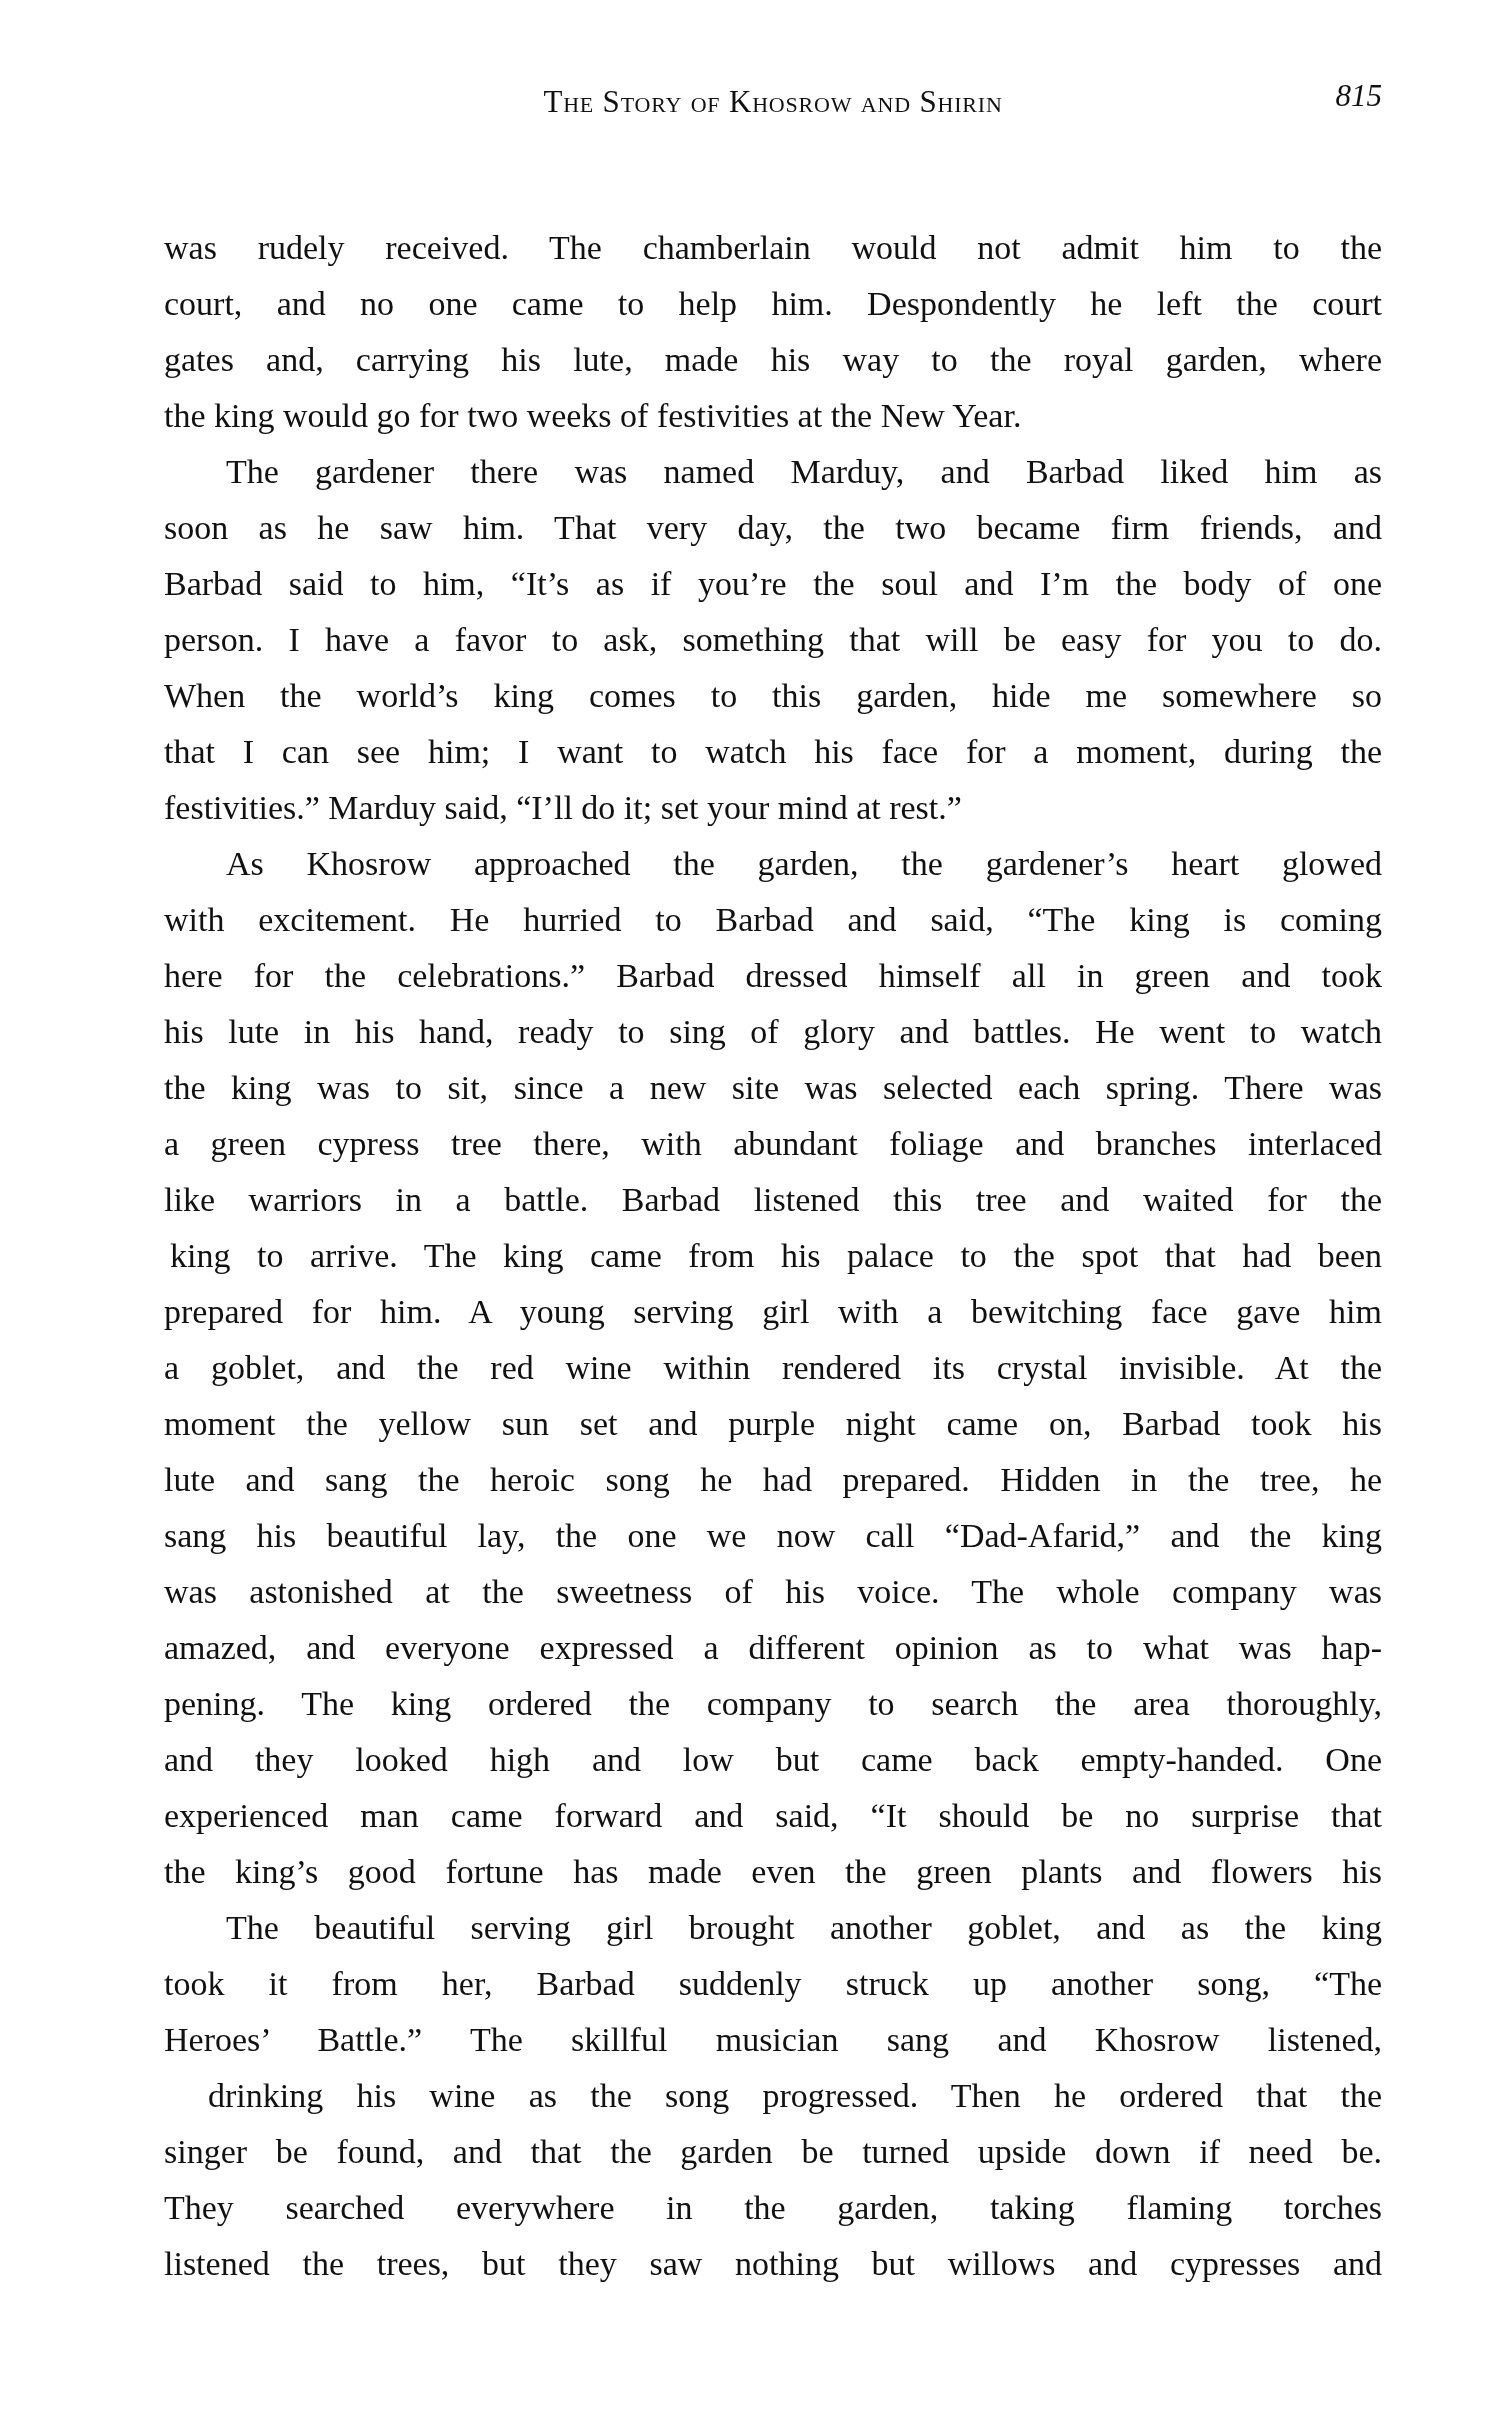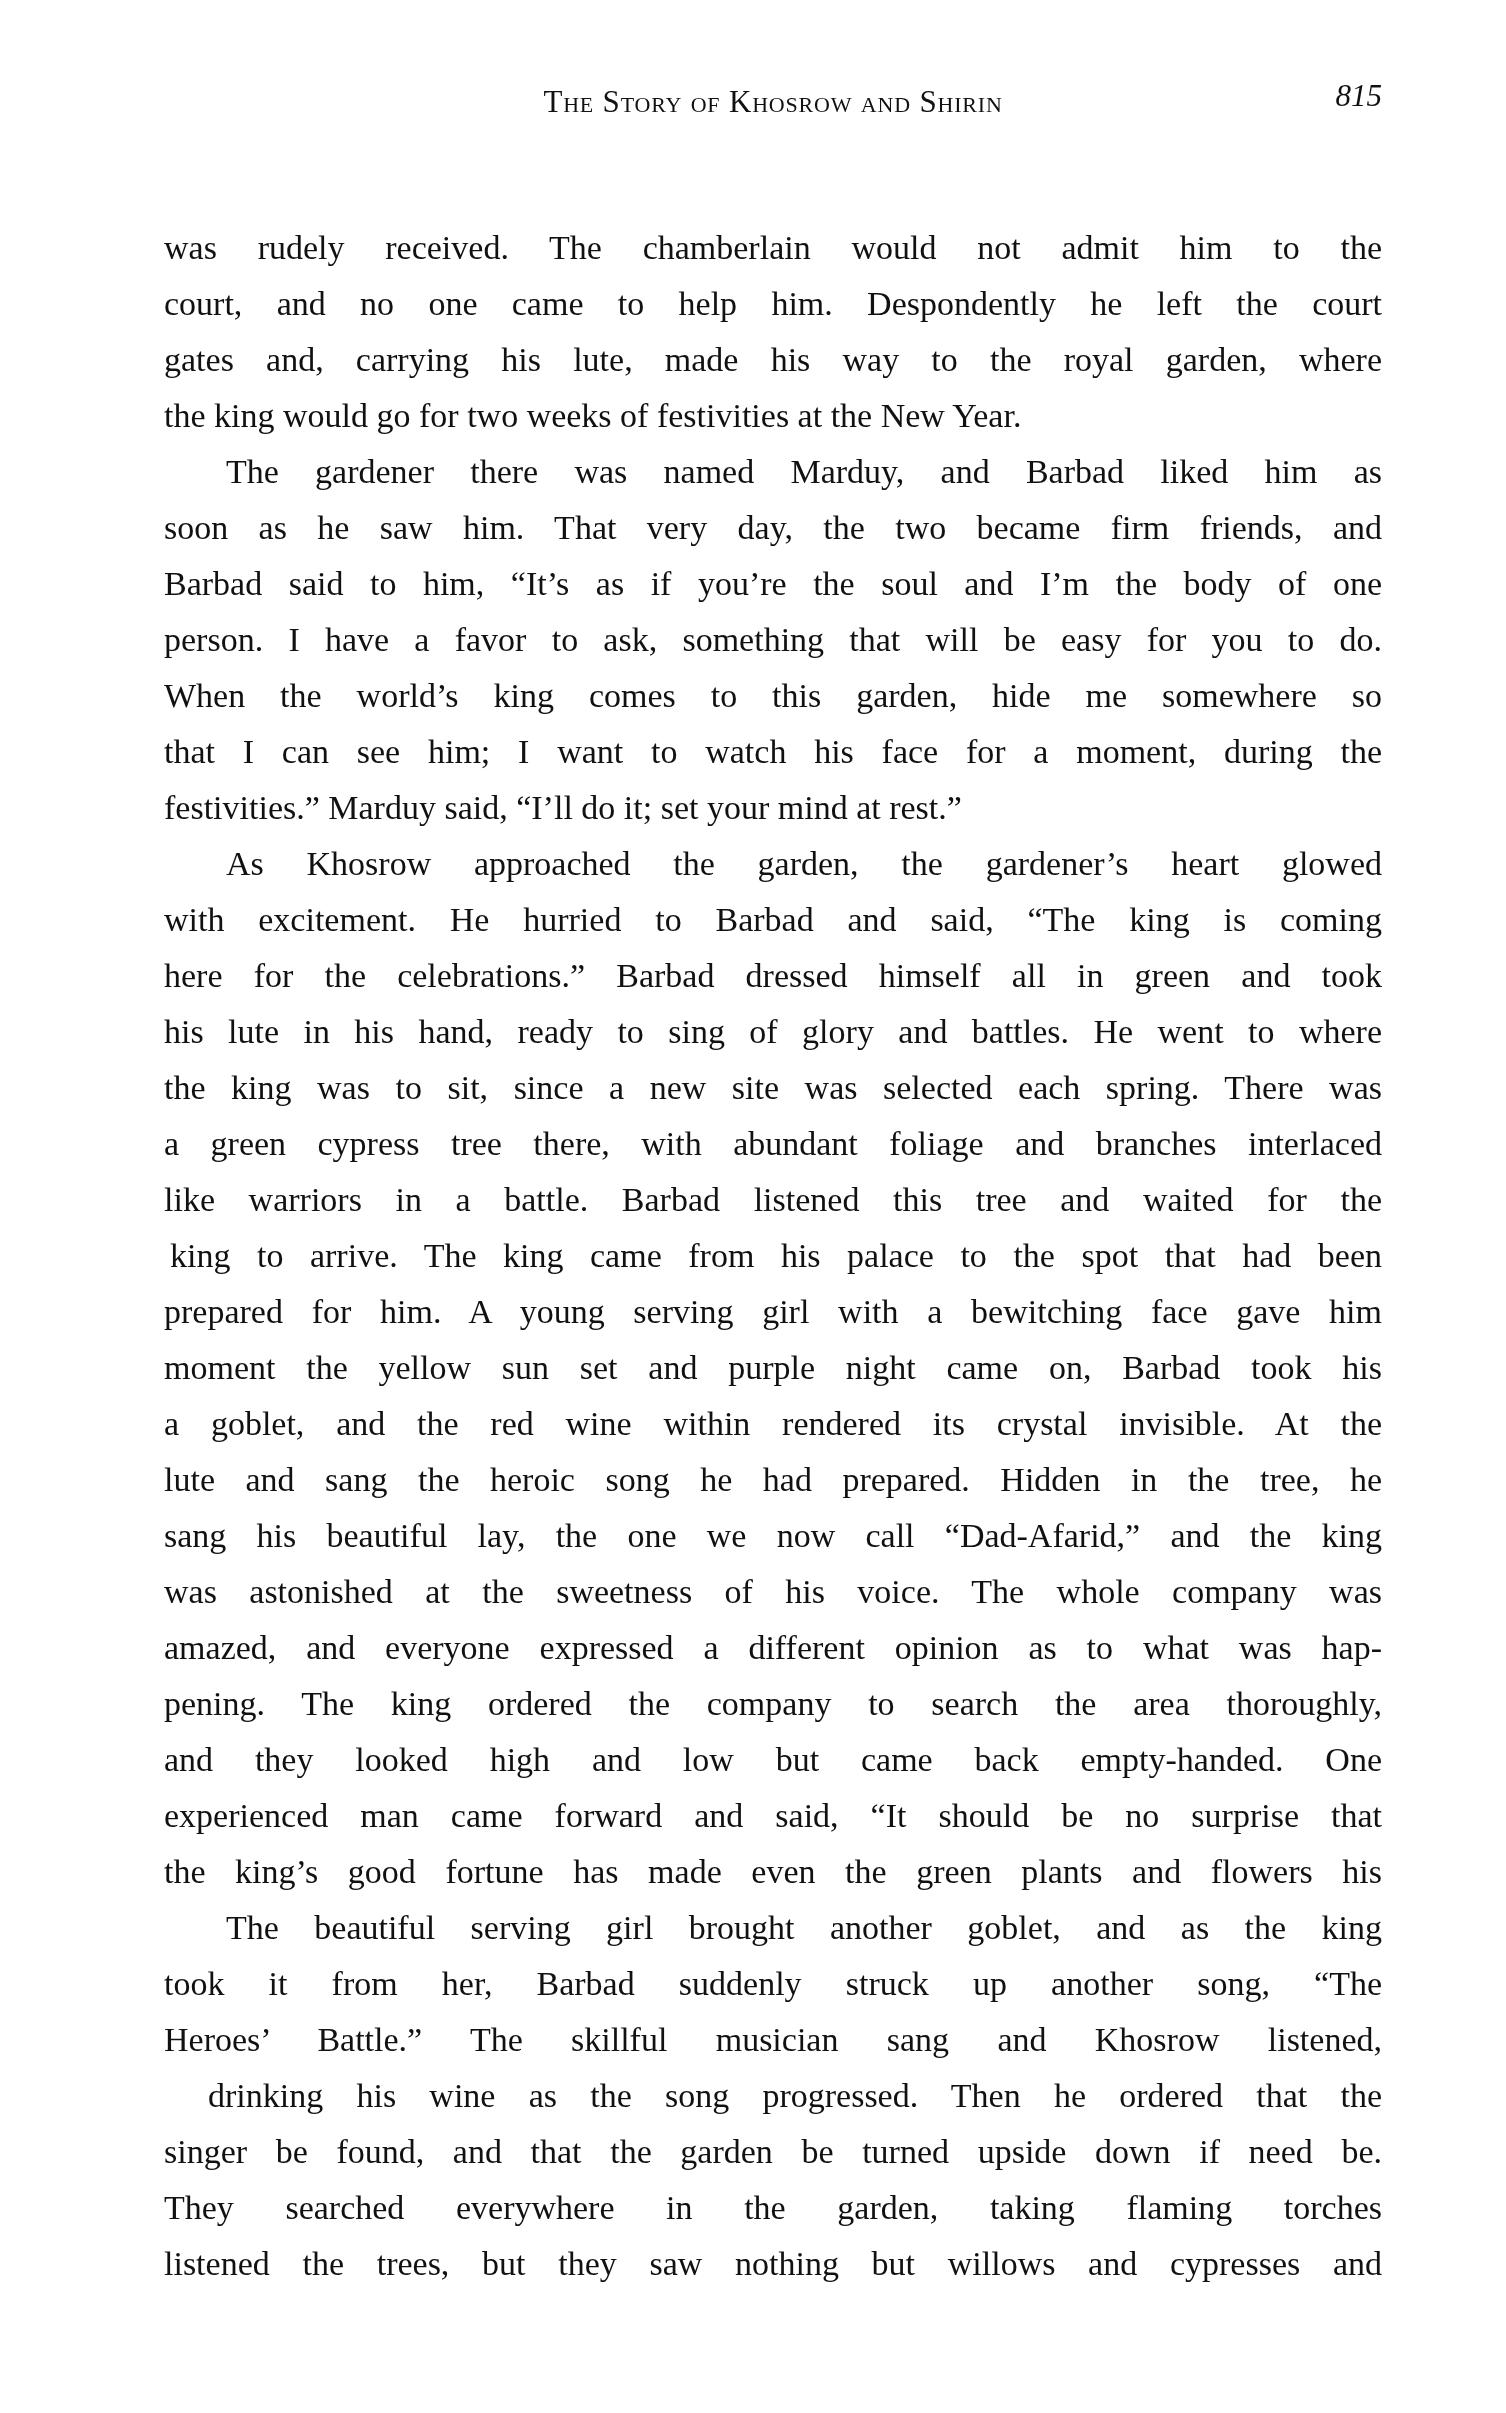--- a/index.html
+++ b/index.html
@@ -28,28 +28,28 @@
     <div class="line indent" style="white-space: normal;">The gardener there was named Marduy, and Barbad liked him as</div>
     <div class="line" style="white-space: normal;">soon as he saw him. That very day, the two became firm friends, and</div>
     <div class="line" style="white-space: normal;">Barbad said to him, “It’s as if you’re the soul and I’m the body of one</div>
     <div class="line" style="white-space: normal;">person. I have a favor to ask, something that will be easy for you to do.</div>
     <div class="line" style="white-space: normal;">When the world’s king comes to this garden, hide me somewhere so</div>
     <div class="line" style="white-space: normal;">that I can see him; I want to watch his face for a moment, during the</div>
     <div class="line last" style="white-space: normal;">festivities.” Marduy said, “I’ll do it; set your mind at rest.”</div>
     <div class="line indent" style="white-space: normal;">As Khosrow approached the garden, the gardener’s heart glowed</div>
     <div class="line" style="white-space: normal;">with excitement. He hurried to Barbad and said, “The king is coming</div>
     <div class="line" style="white-space: normal;">here for the celebrations.” Barbad dressed himself all in green and took</div>
-    <div class="line" style="white-space: normal;">his lute in his hand, ready to sing of glory and battles. He went to where</div>
+    <div class="line" style="white-space: normal;">his lute in his hand, ready to sing of glory and battles. He went to watch</div>
     <div class="line" style="white-space: normal;">the king was to sit, since a new site was selected each spring. There was</div>
     <div class="line" style="white-space: normal;">a green cypress tree there, with abundant foliage and branches interlaced</div>
     <div class="line" style="white-space: normal;">like warriors in a battle. Barbad listened this tree and waited for the</div>
     <div class="line" style="white-space: normal; margin-left: 6px;">king to arrive. The king came from his palace to the spot that had been</div>
     <div class="line" style="white-space: normal;">prepared for him. A young serving girl with a bewitching face gave him</div>
+    <div class="line" style="white-space: normal;">a goblet, and the red wine within rendered its crystal invisible. At the</div>
     <div class="line" style="white-space: normal;">moment the yellow sun set and purple night came on, Barbad took his</div>
-    <div class="line" style="white-space: normal;">a goblet, and the red wine within rendered its crystal invisible. At the</div>
     <div class="line" style="white-space: normal;">lute and sang the heroic song he had prepared. Hidden in the tree, he</div>
     <div class="line" style="white-space: normal;">sang his beautiful lay, the one we now call “Dad-Afarid,” and the king</div>
     <div class="line" style="white-space: normal;">was astonished at the sweetness of his voice. The whole company was</div>
     <div class="line" style="white-space: normal;">amazed, and everyone expressed a different opinion as to what was hap-</div>
     <div class="line" style="white-space: normal;">pening. The king ordered the company to search the area thoroughly,</div>
     <div class="line" style="white-space: normal;">and they looked high and low but came back empty-handed. One</div>
     <div class="line" style="white-space: normal;">experienced man came forward and said, “It should be no surprise that</div>
     <div class="line" style="white-space: normal;">the king’s good fortune has made even the green plants and flowers his</div>
     <div class="line indent" style="white-space: normal;">The beautiful serving girl brought another goblet, and as the king</div>
     <div class="line" style="white-space: normal;">took it from her, Barbad suddenly struck up another song, “The</div>

